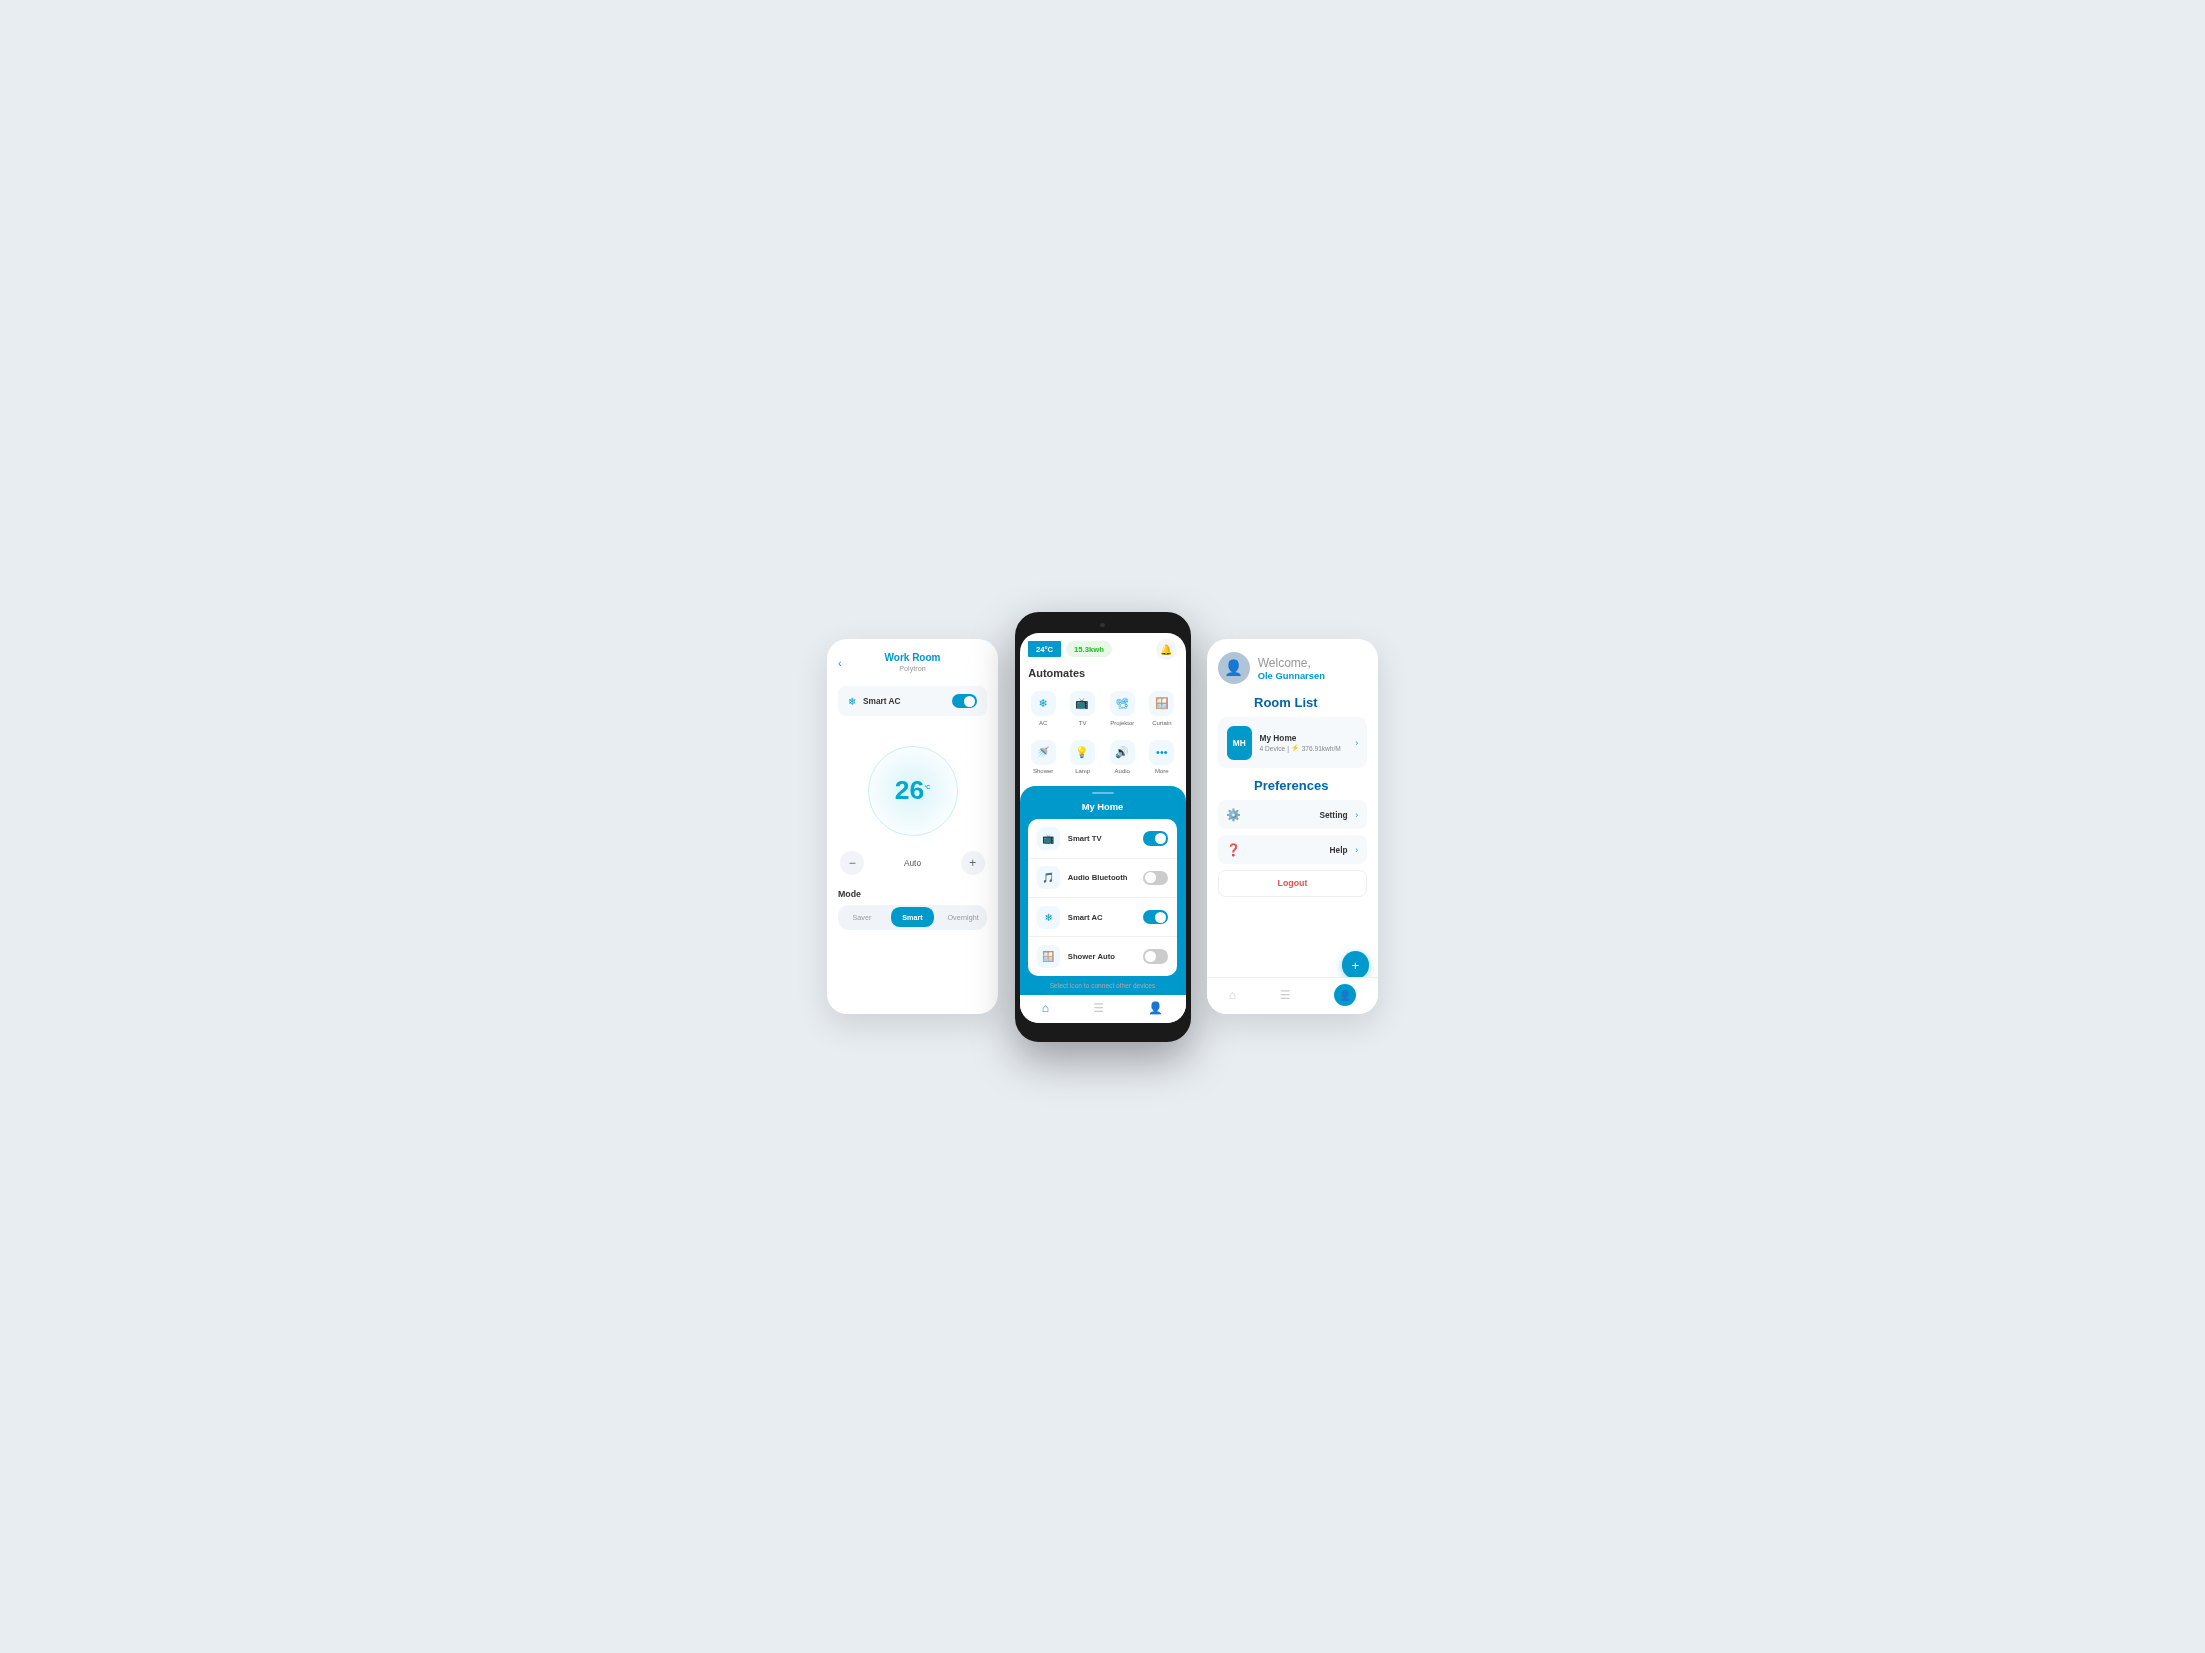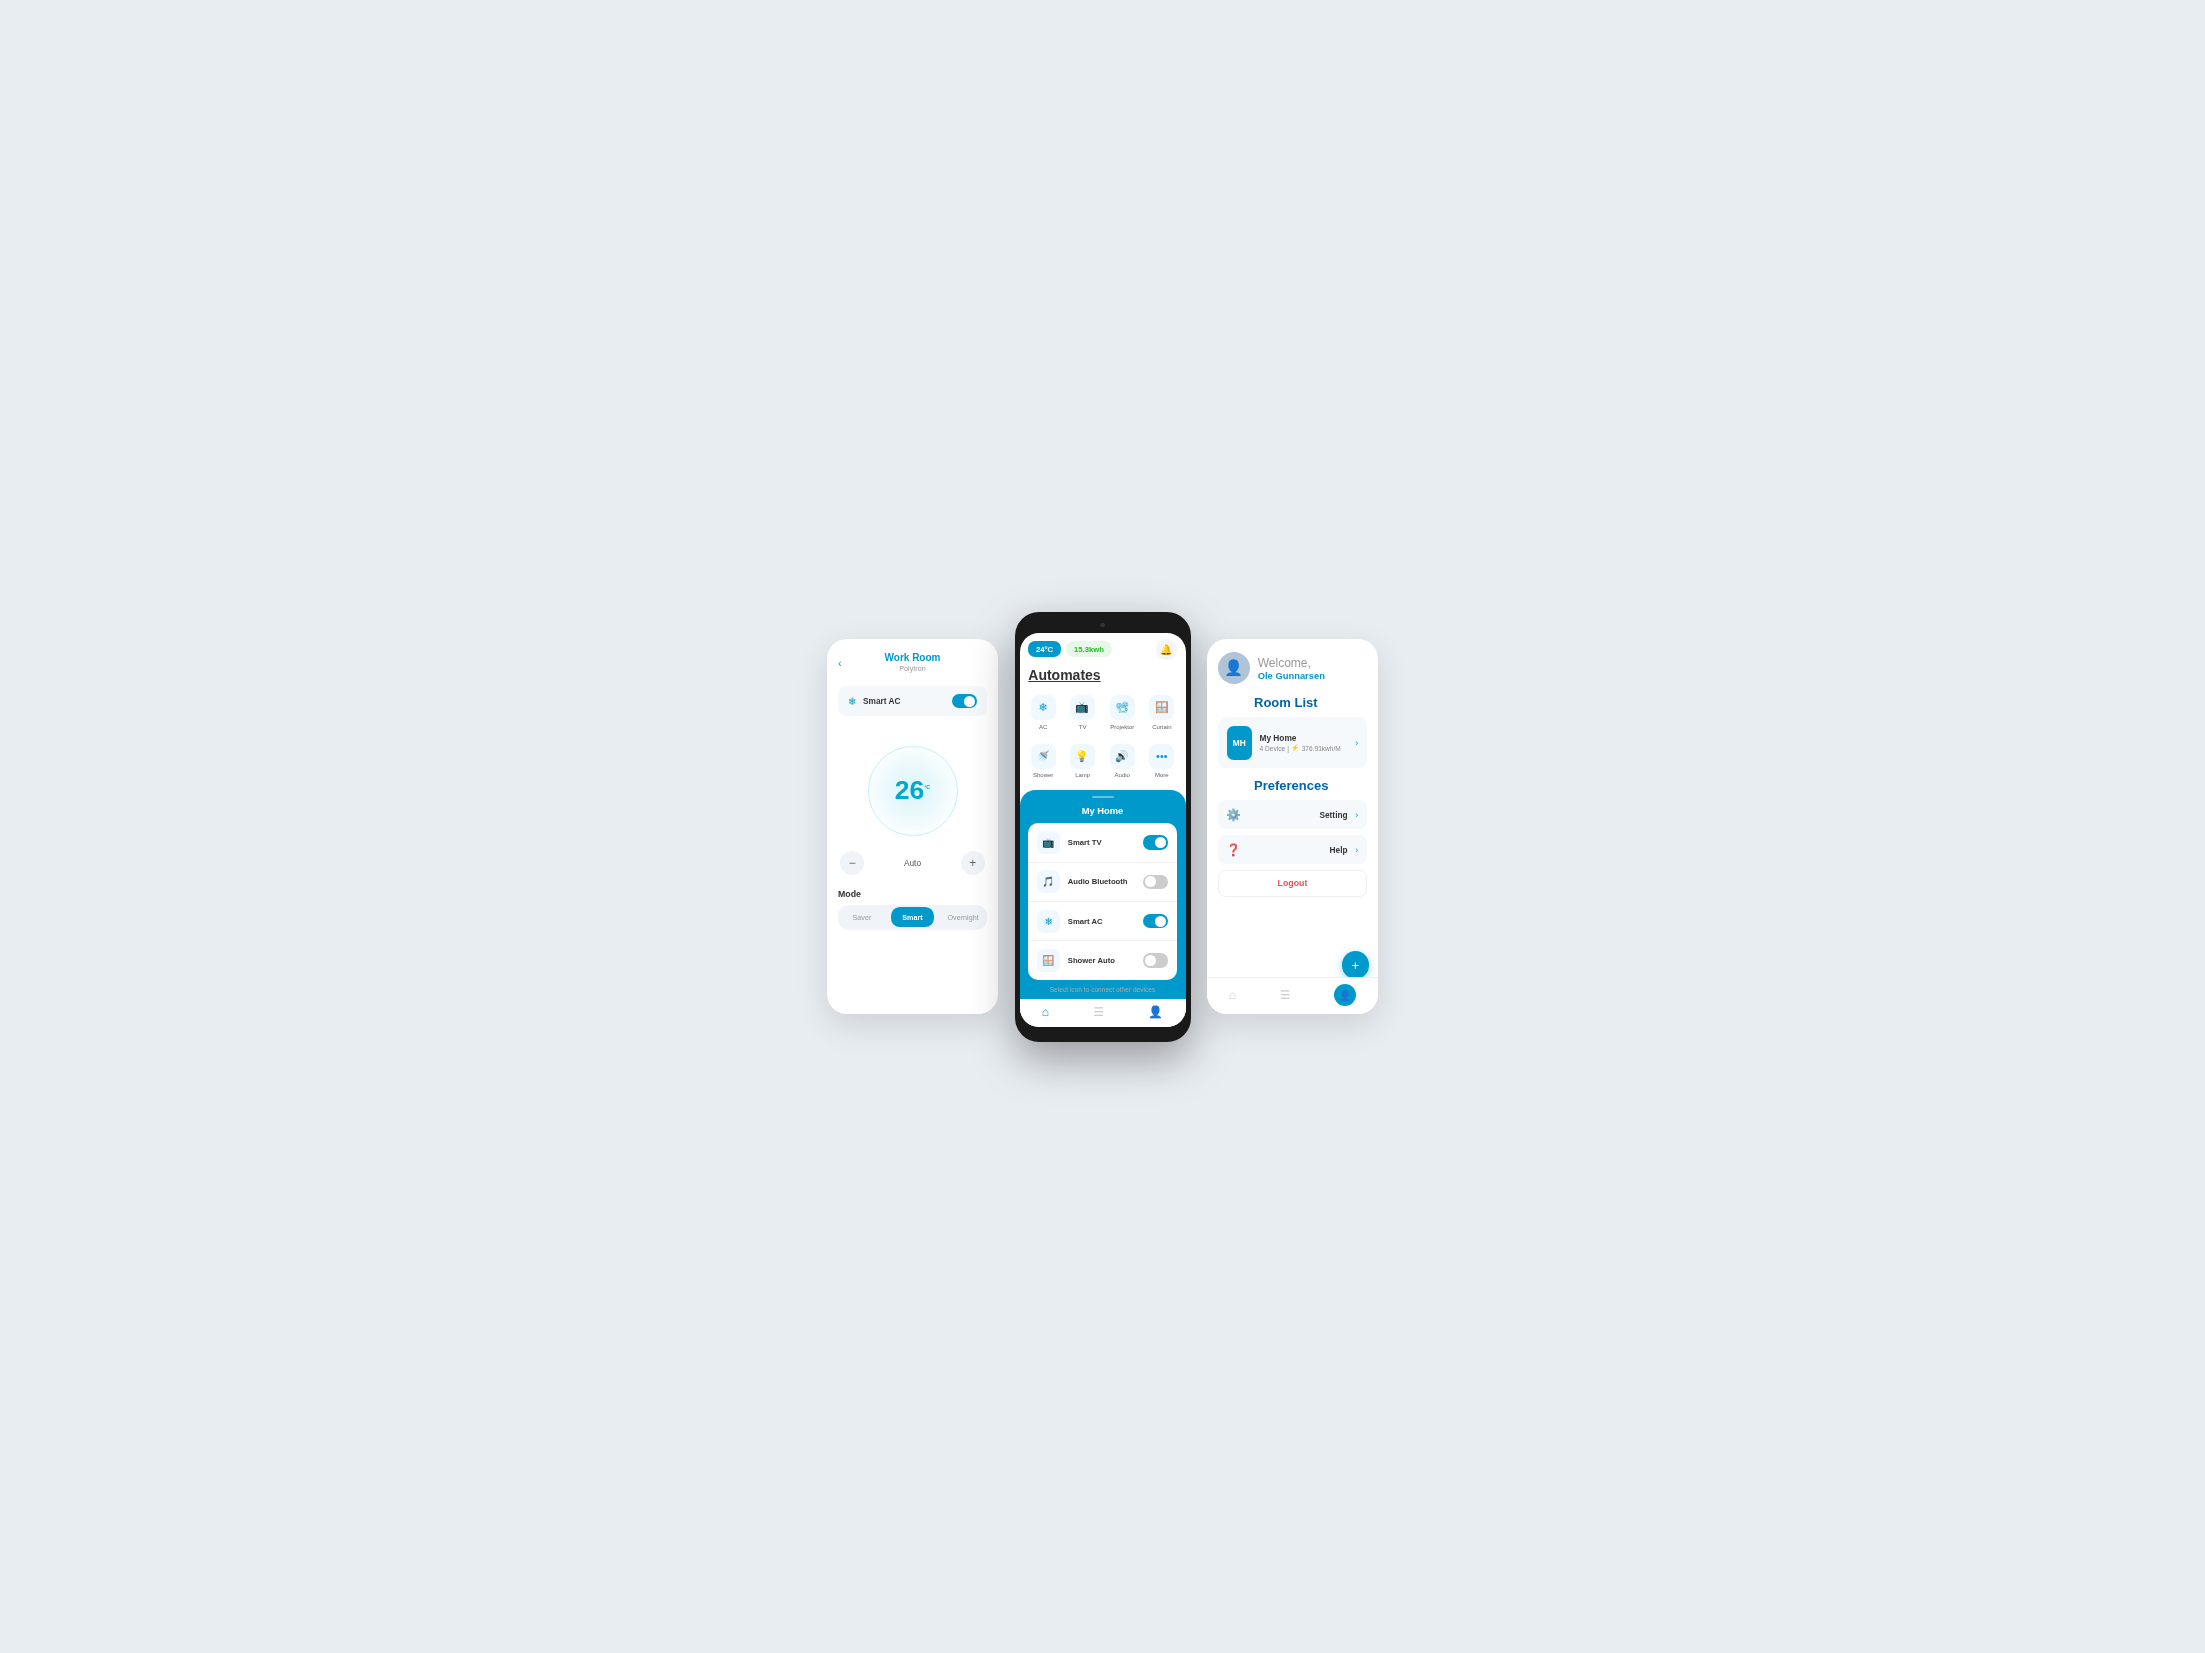--- a/index.html
+++ b/index.html
@@ -244,21 +244,21 @@
     .status-bar {
       display: flex;
       align-items: center;
       padding: 5.5px 8.8px 3.3px;
       gap: 5.5px;
     }
     .temp-badge {
       background: #0099cc;
       color: white;
       padding: 3.3px 7.7px;
-      border-radius: 7px;
+      border-radius: 1px;
       font-size: 7.7px;
       font-weight: 600;
       display: flex;
       align-items: center;
       gap: 1.1px;
     }
     .kwh-badge {
       background: #e8f8e8;
       color: #22bb22;
       padding: 3.3px 7.7px;
@@ -273,24 +273,23 @@
       border-radius: 50%;
       background: #f5f5f5;
       display: flex;
       align-items: center;
       justify-content: center;
       font-size: 10px;
       cursor: pointer;
     }
     .automates-title {
       padding: 4.4px 8.8px 6.6px;
-      font-size: 14px;
+      font-size: 11px;
       font-weight: 600;
       color: #333;
-      text-decoration: underline;
     }
     .automates-grid {
       display: grid;
       grid-template-columns: repeat(4, 1fr);
       padding: 0 5.5px;
       gap: 3.3px;
       margin-bottom: 6.6px;
     }
     .automate-item {
       display: flex;

